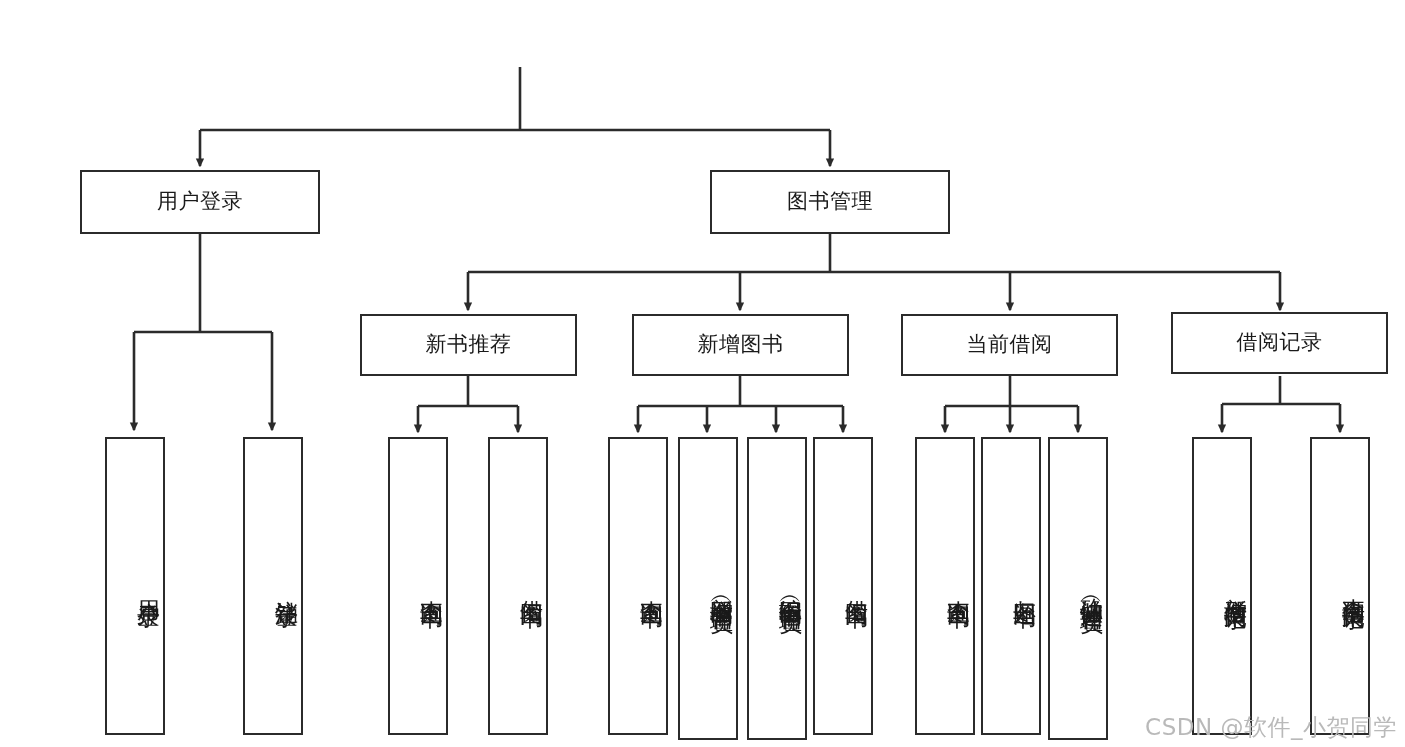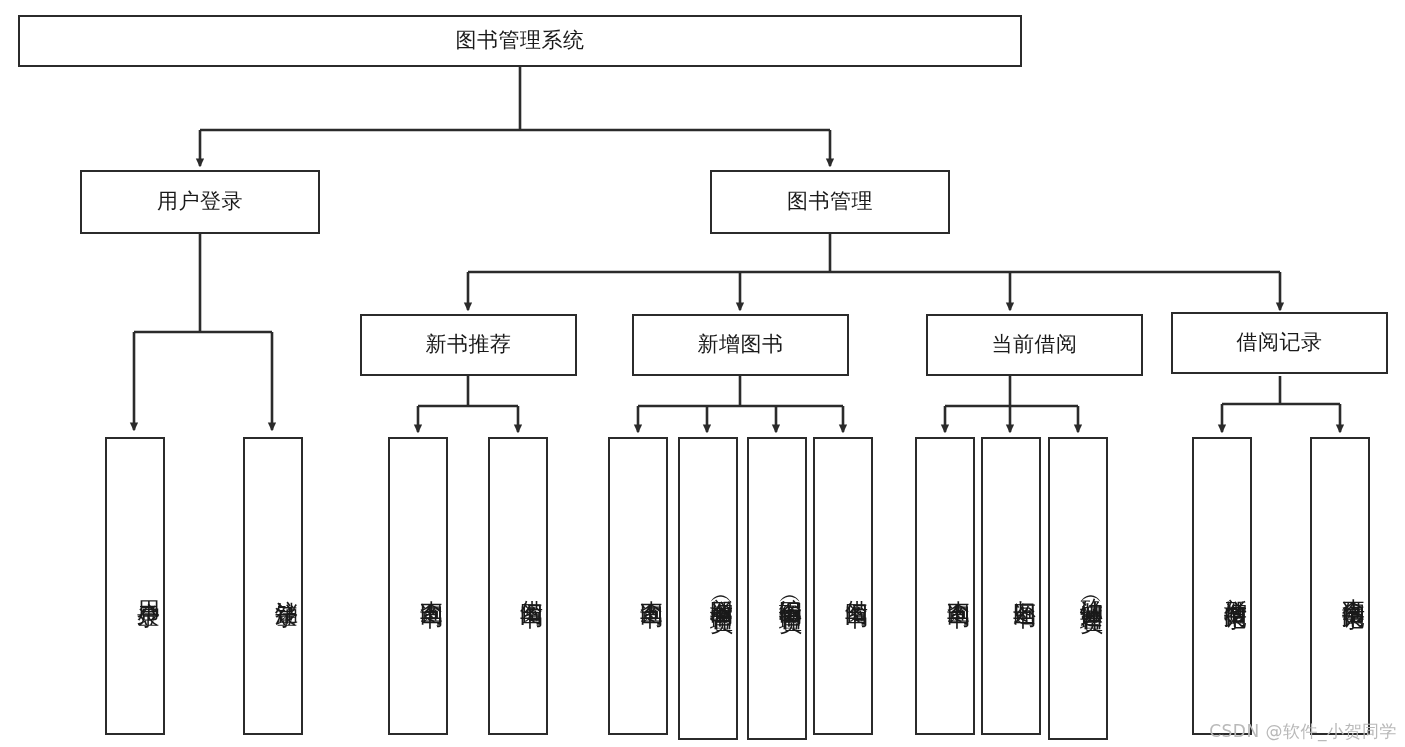--- a/index.html
+++ b/index.html
@@ -55,21 +55,21 @@
   }
   .node.v .vtext {
     writing-mode: vertical-rl;
     text-orientation: upright;
     display: block;
   }
   .watermark {
     position: absolute;
     right: 8px;
     bottom: 4px;
-    font-size: 17px;
+    font-size: 23px;
     color: #b9b9b9;
     letter-spacing: 0.5px;
     white-space: nowrap;
     user-select: none;
   }
 </style>
 </head>
 <body>
 
 <div id="canvas">
@@ -118,38 +118,35 @@
       <path d="M1010,406 L1010,432" marker-end="url(#arrow)"></path>
       <path d="M1078,406 L1078,432" marker-end="url(#arrow)"></path>
 
       <path d="M1280,376 L1280,404"></path>
       <path d="M1222,404 L1340,404"></path>
       <path d="M1222,404 L1222,432" marker-end="url(#arrow)"></path>
       <path d="M1340,404 L1340,432" marker-end="url(#arrow)"></path>
     </g>
   </svg>
 
-  <div class="node h" style="left:18px; top:15px; width:1004px; height:52px;">
-    <span>图书管理系统</span>
-  </div>
 
   <div class="node h" style="left:80px; top:170px; width:240px; height:64px;">
     <span>用户登录</span>
   </div>
   <div class="node h" style="left:710px; top:170px; width:240px; height:64px;justify-content:center;">
     <span>图书管理</span>
   </div>
 
   <div class="node h" style="left:360px; top:314px; width:217px; height:62px;text-align:center;">
     <span>新书推荐</span>
   </div>
   <div class="node h" style="left:632px; top:314px; width:217px; height:62px;">
     <span>新增图书</span>
   </div>
-  <div class="node h" style="left:901px; top:314px; width:217px; height:62px;margin-left:25px;">
+  <div class="node h" style="left:901px; top:314px; width:217px; height:62px;">
     <span>当前借阅</span>
   </div>
   <div class="node h" style="left:1171px; top:312px; width:217px; height:62px;">
     <span>借阅记录</span>
   </div>
 
   <div class="node v" style="left:105px; top:437px; width:60px; height:298px;">
     <span class="vtext">用户登录</span>
   </div>
   <div class="node v" style="left:243px; top:437px; width:60px; height:298px;">

